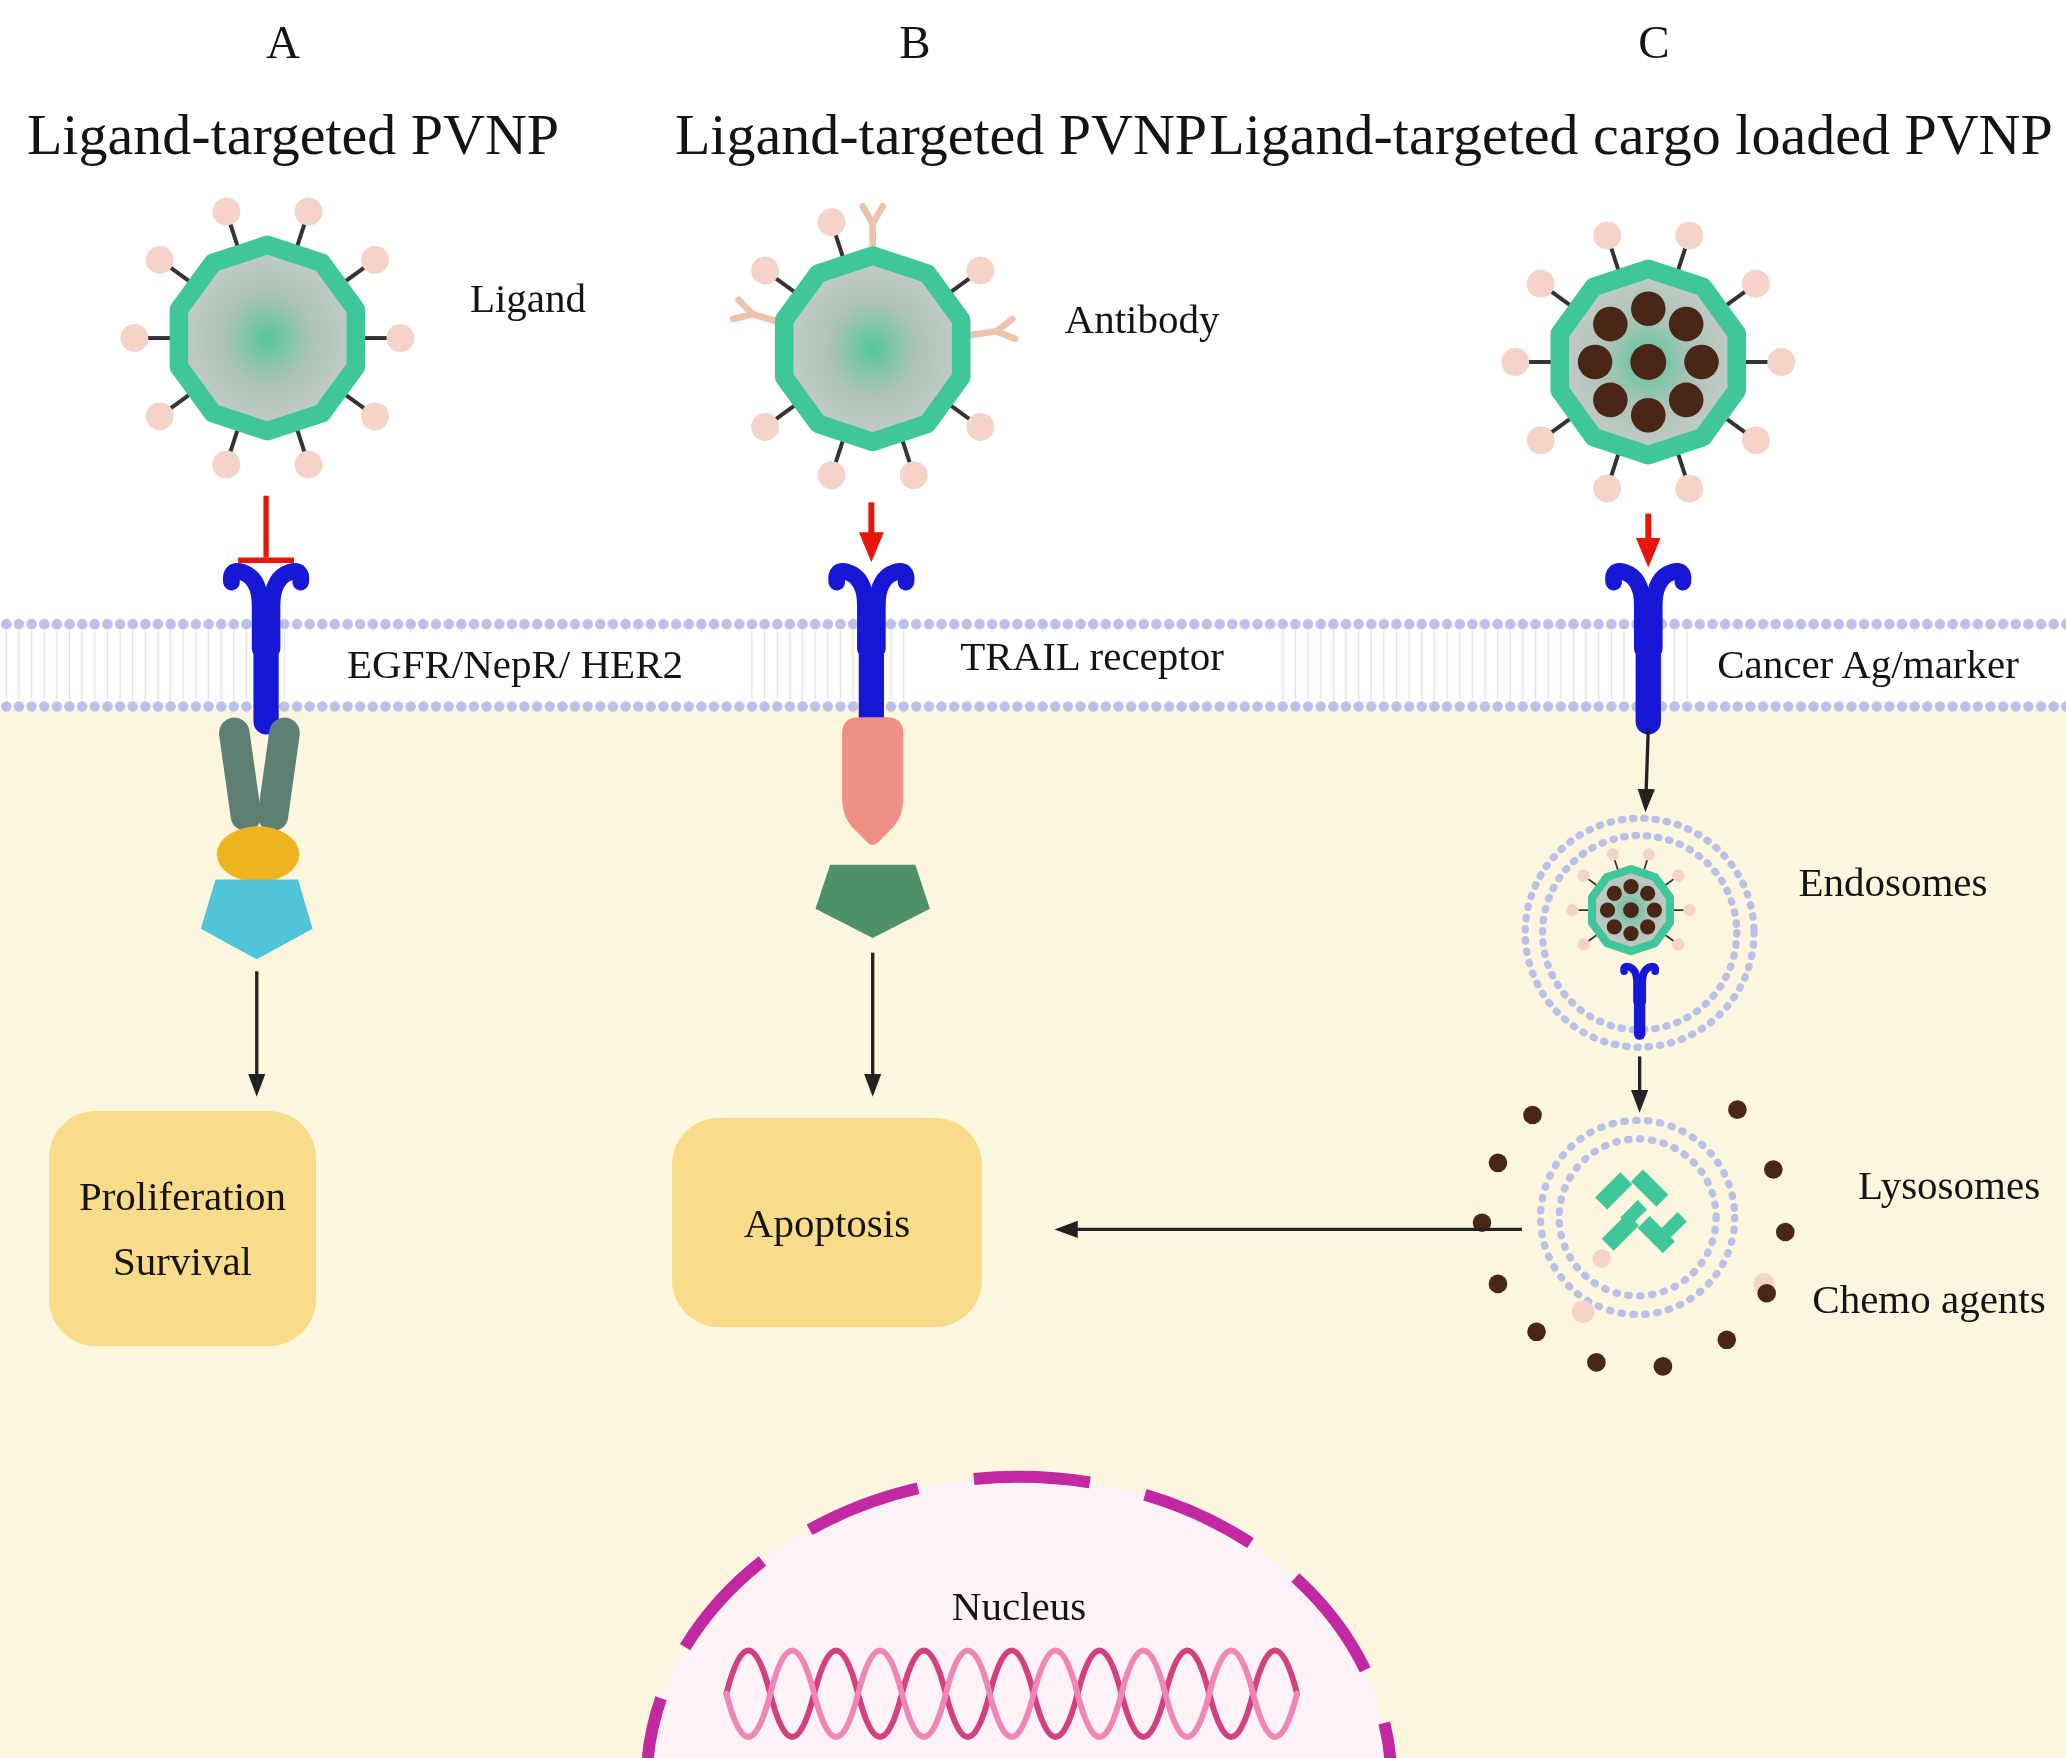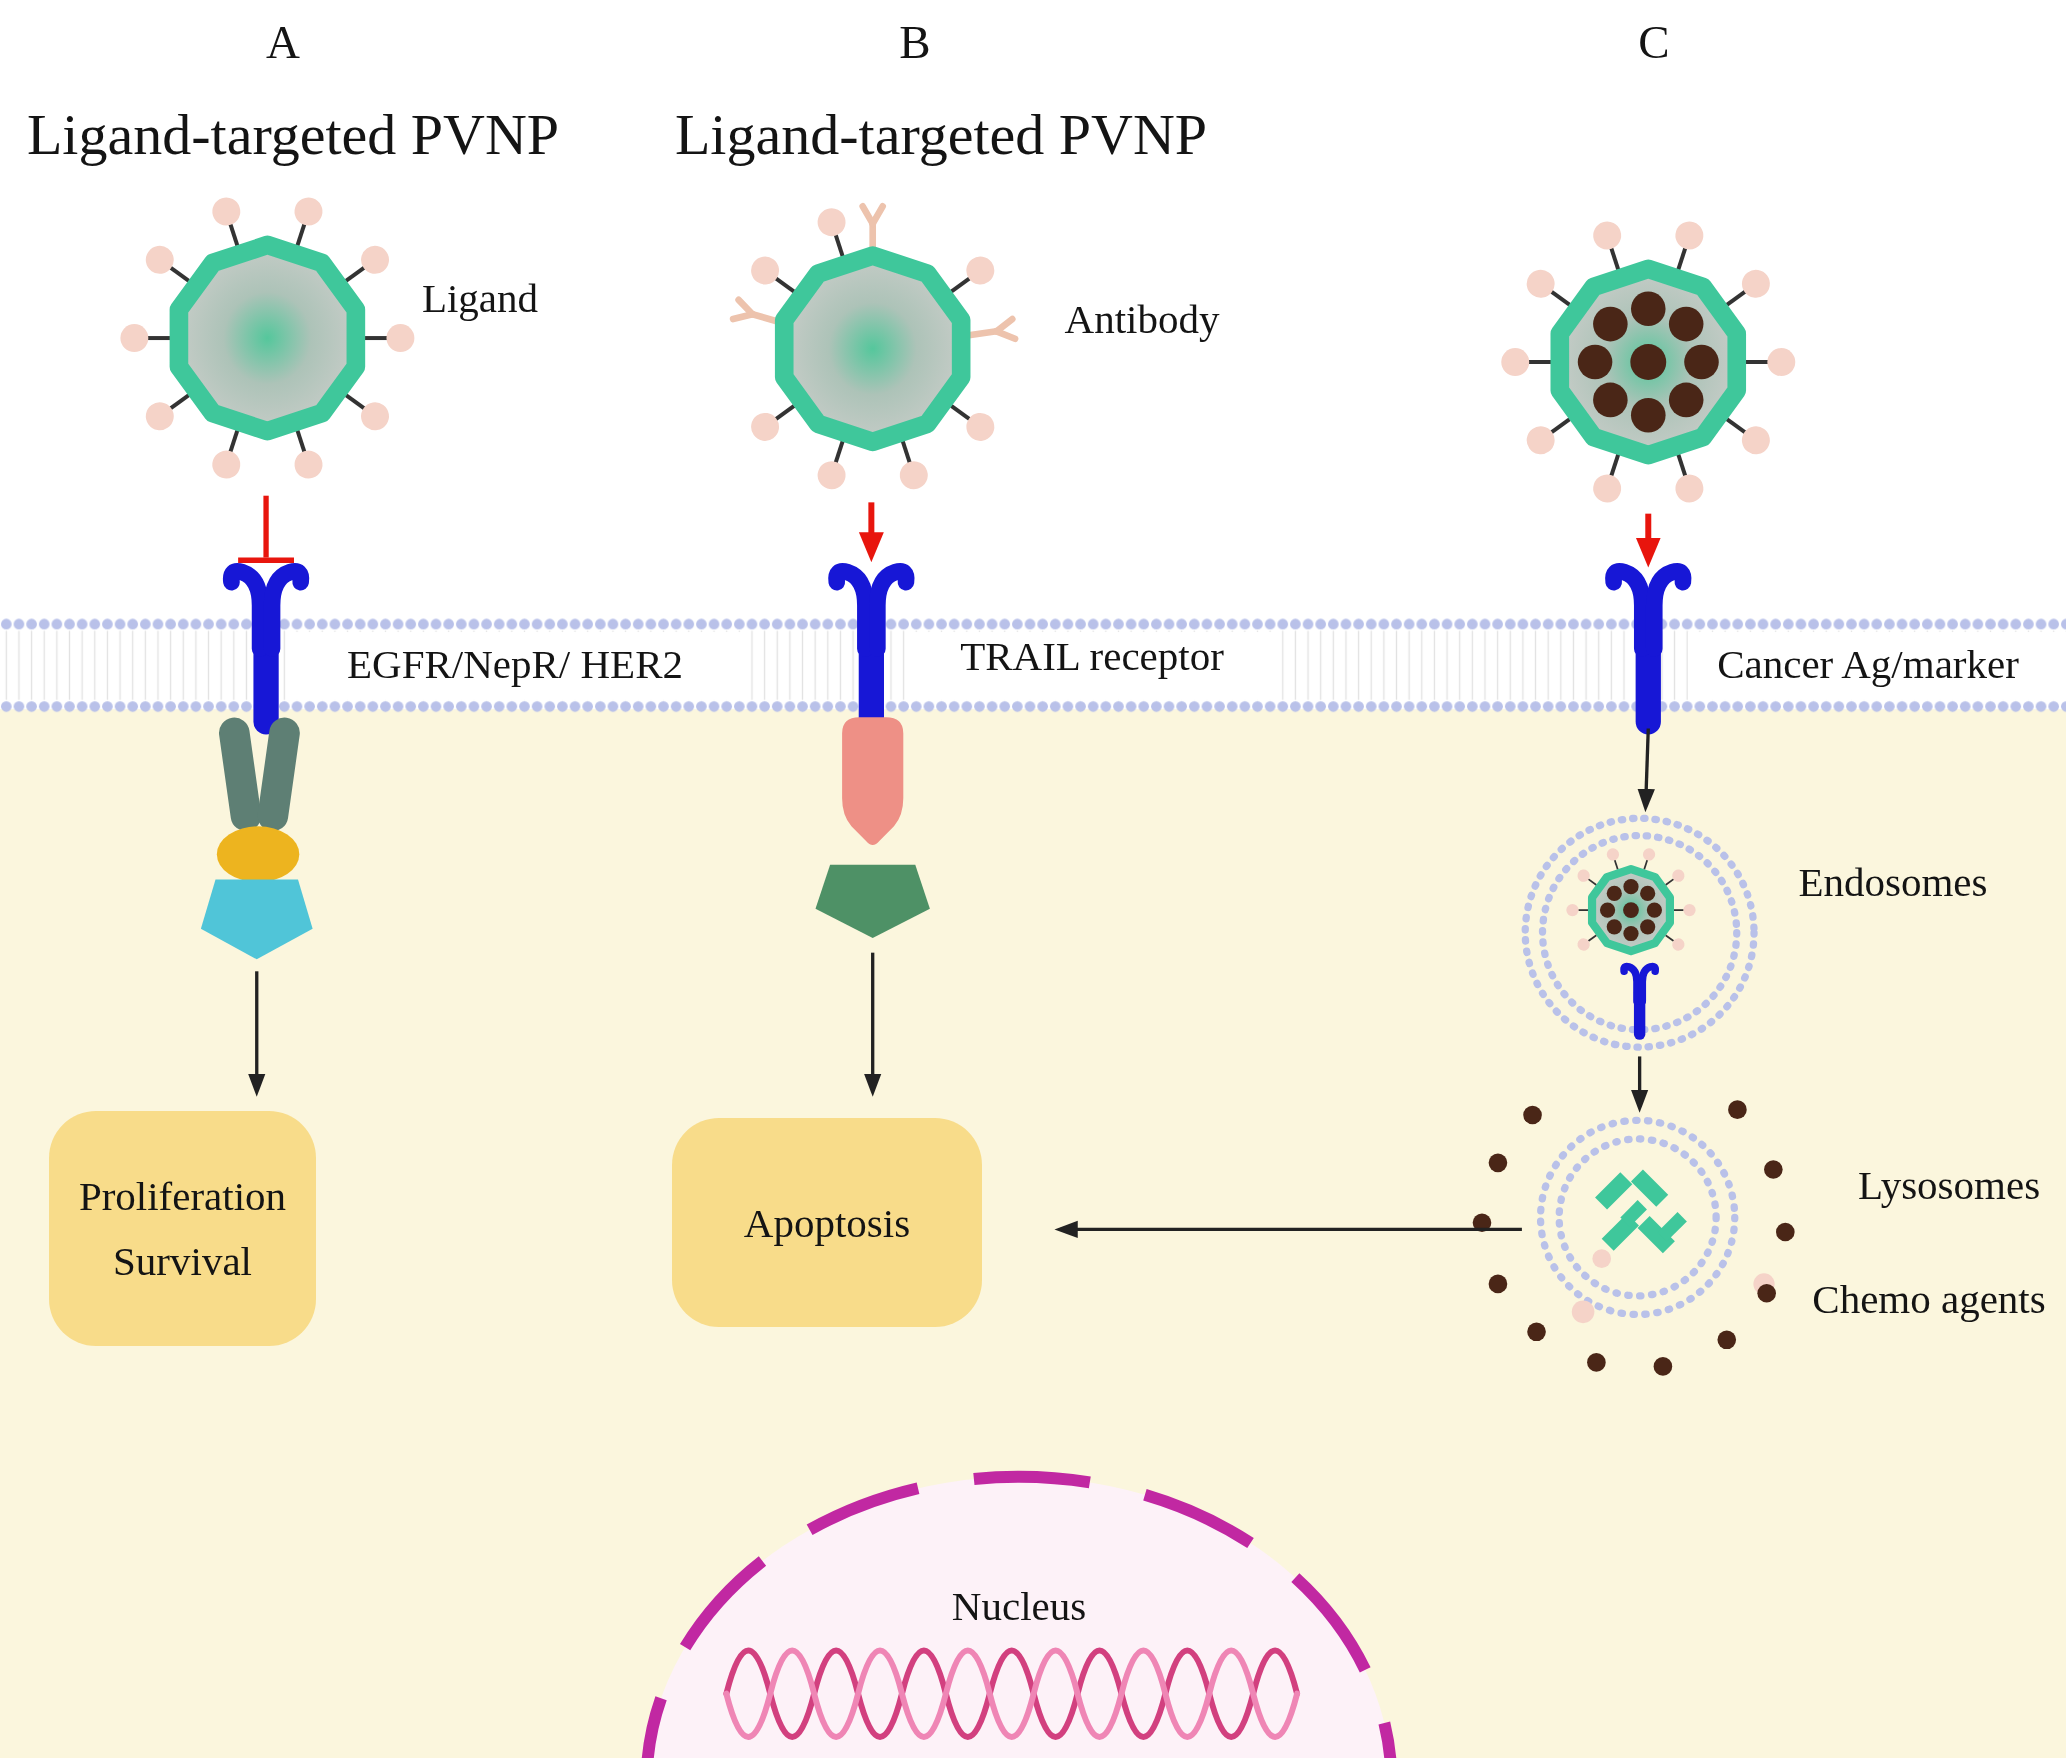--- a/index.html
+++ b/index.html
@@ -211,22 +211,23 @@
     <line x1="2288" y1="1848" x2="1594" y2="1848" marker-end="url(#arr)"></line>
   </g>
 </svg>
 
 <div class="lbl letter" style="left:283px;top:14.6px;">A</div>
 <div class="lbl letter" style="left:915px;top:14.6px;">B</div>
 <div class="lbl letter" style="left:1654px;top:14.6px;">C</div>
 
 <div class="lbl title" style="left:293px;top:101px;">Ligand-targeted PVNP</div>
 <div class="lbl title" style="left:941px;top:101px;">Ligand-targeted PVNP</div>
-
-<div class="lbl small" style="left:480px;top:274px;">Ligand</div>
+<div class="lbl title" style="left:1631px;top:101px;">Ligand-targeted cargo loaded PVNP</div>
+
+<div class="lbl small" style="left:528px;top:274px;">Ligand</div>
 <div class="lbl small" style="left:1142px;top:295px;">Antibody</div>
 
 <div class="lbl small" style="left:515px;top:640px;font-family:Liberation Serif, serif;">EGFR/NepR/ HER2</div>
 <div class="lbl small" style="left:1092px;top:632px;">TRAIL receptor</div>
 <div class="lbl small" style="left:1868px;top:640px;">Cancer Ag/marker</div>
 
 <div class="lbl small" style="left:1893px;top:858px;">Endosomes</div>
 <div class="lbl small" style="left:1918px;top:1161px;margin-left:31px;">Lysosomes</div>
 <div class="lbl small" style="left:1929px;top:1275px;">Chemo agents</div>
 

